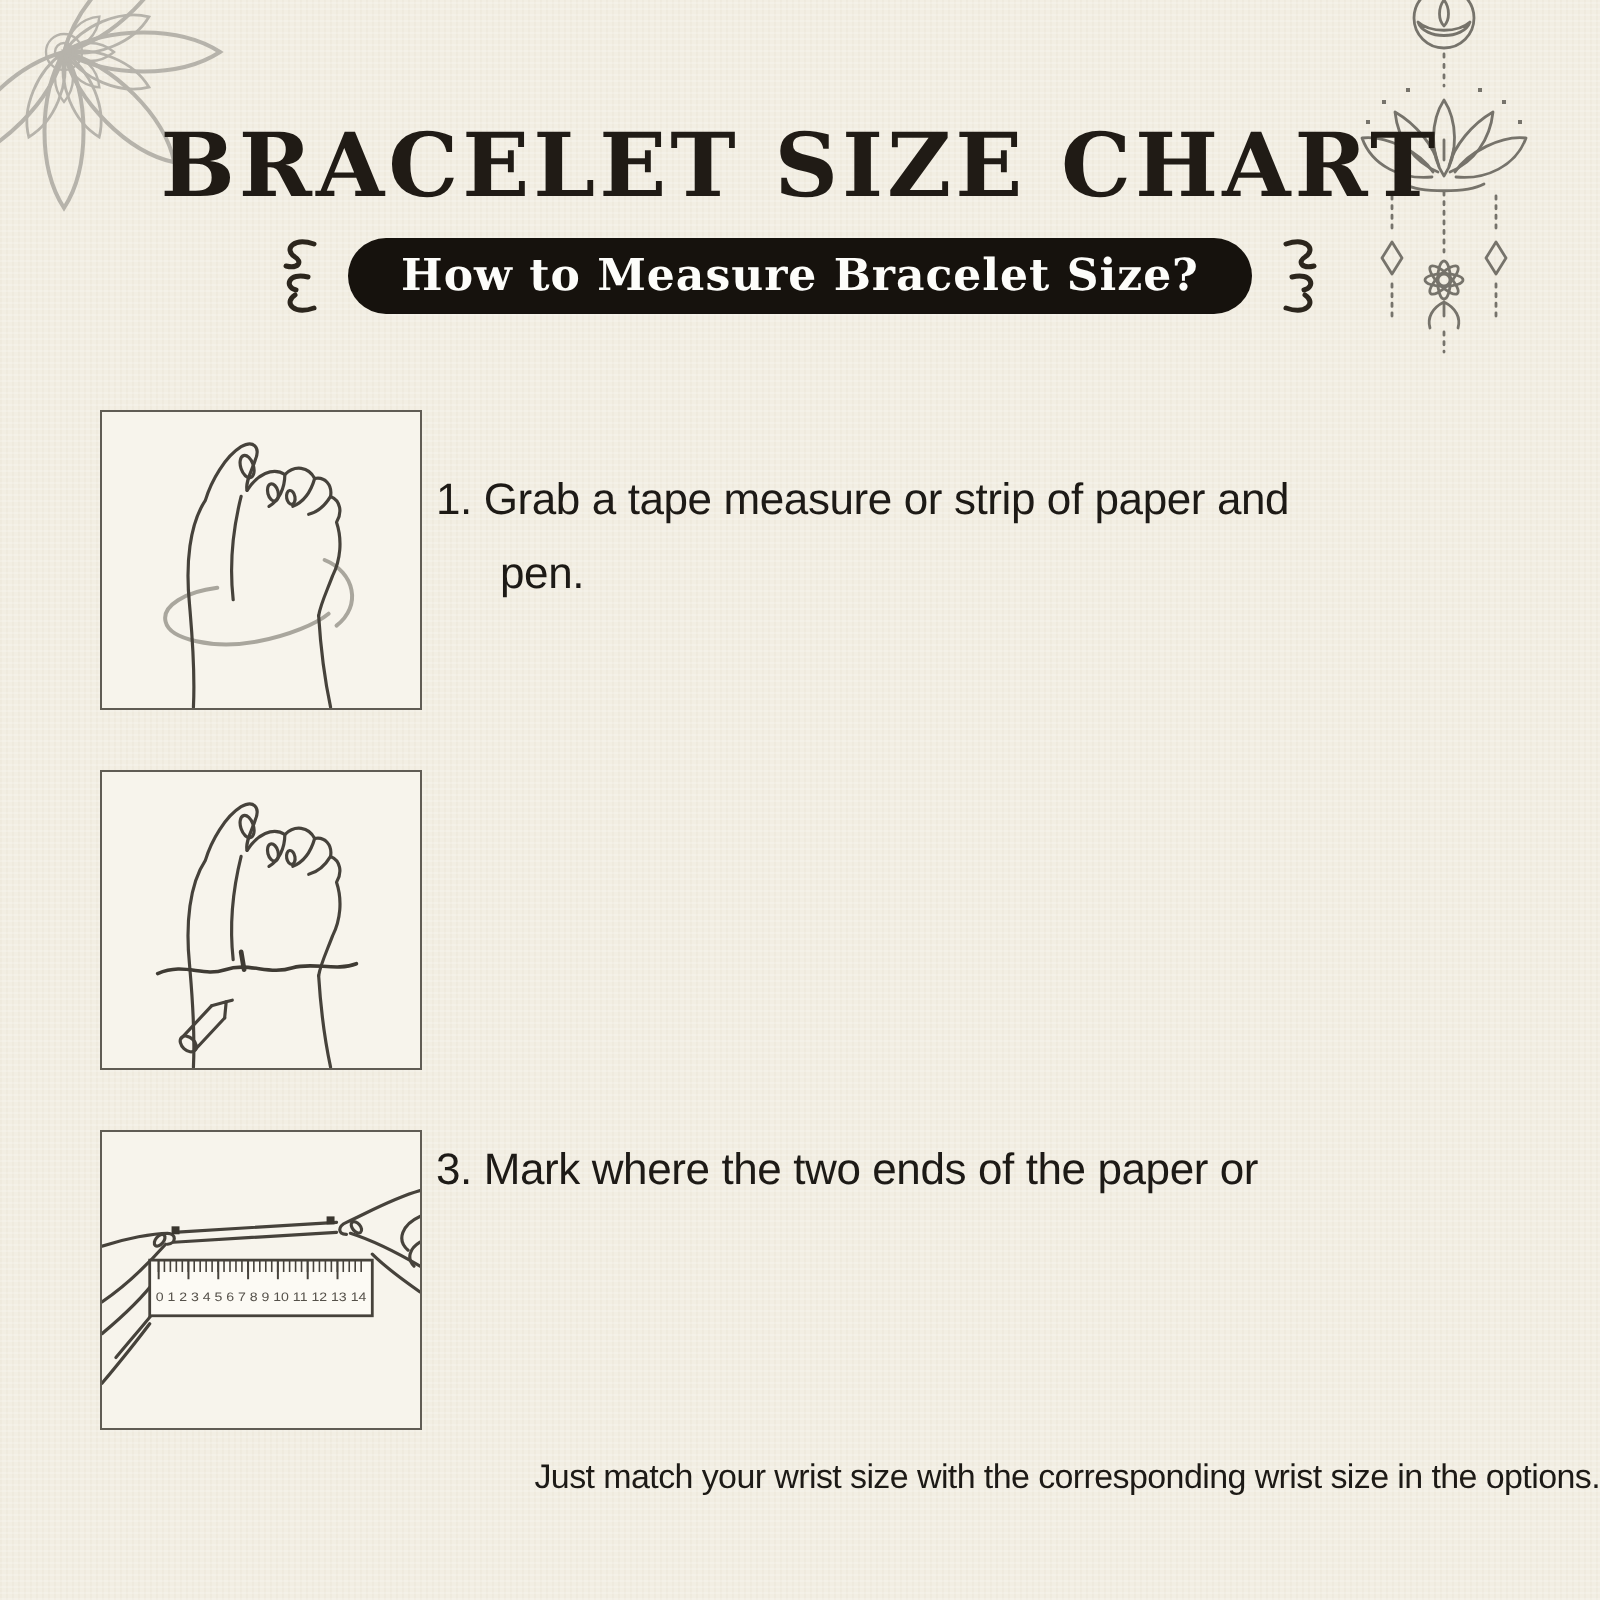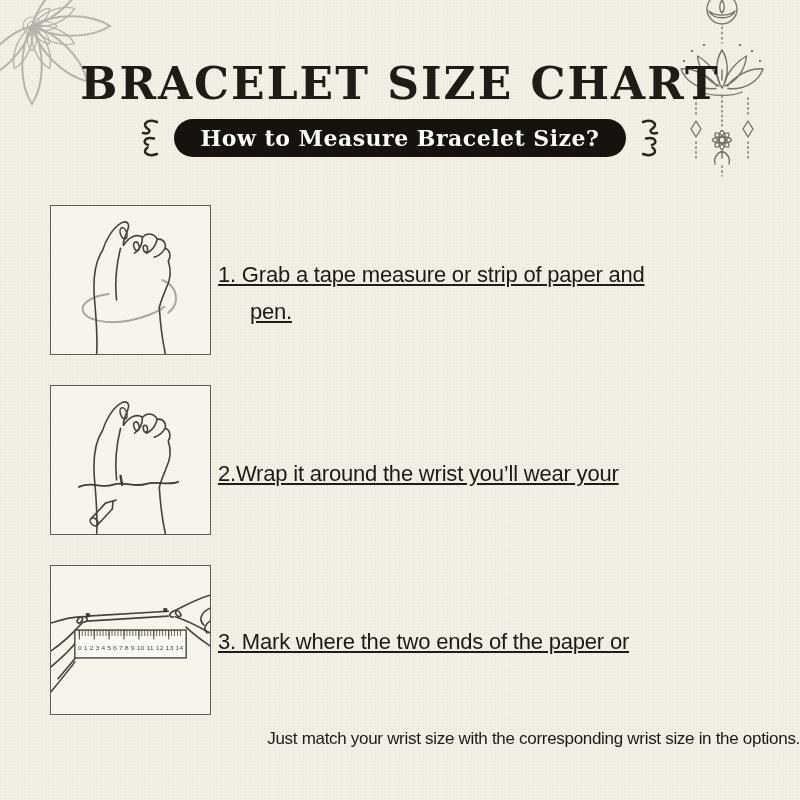--- a/index.html
+++ b/index.html
@@ -33,21 +33,21 @@
   }
   .flourish { width:26px; height:42px; }
   .flourish.mirror { transform:scaleX(-1); }
 
   
   .mandala { position:absolute; top:-14px; left:-16px; }
   .lotus-ornament { position:absolute; top:0; left:655px; }
 
   
   .steps { position:absolute; top:205px; left:50px; right:30px; }
-  .step { display:flex; align-items:center; margin-bottom:30px;text-decoration:underline; }
+  .step { display:flex; align-items:flex-start; margin-bottom:30px; }
   .illus {
     flex:none; width:161px; height:150px; box-sizing:border-box;
     border:1px solid #605c54; background:#f7f4ec;
   }
   .illus svg { display:block; width:100%; height:100%; }
   .step-text {
     margin-left:7px; font-size:22px; line-height:37px; color:#1d1a16;
     letter-spacing:-0.2px;
   }
   .step-text .cont { padding-left:32px; }
@@ -213,21 +213,20 @@
 
           <g class="ink" transform="translate(40,140) rotate(-47)">
             <path d="M5,-4.5 L27,-4.5 M5,4.5 L27,4.5"></path>
             <ellipse cx="5" cy="0" rx="3.2" ry="4.7"></ellipse>
             <path d="M27,-4.5 L33.5,-0.5 L27,4.5"></path>
             <path d="M33.5,-0.5 L36.2,1.2"></path>
           </g>
         </svg>
       </div>
       <div class="step-text">
-        <div class="step-line">2.Wrap it around the wrist you’ll wear your</div>
       </div>
     </div>
 
     <div class="step">
       <div class="illus">
         <svg viewBox="0 0 160 148">
           <g class="ink">
 
             <path d="M36,50 L118,45 M36,55 L118,50"></path>
 

